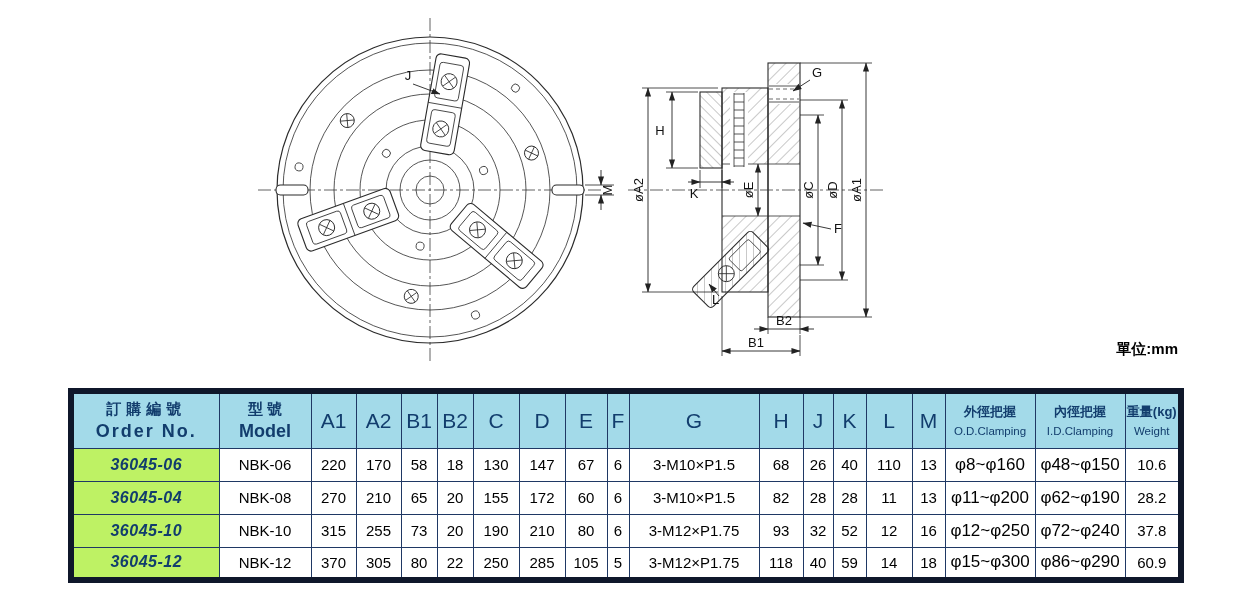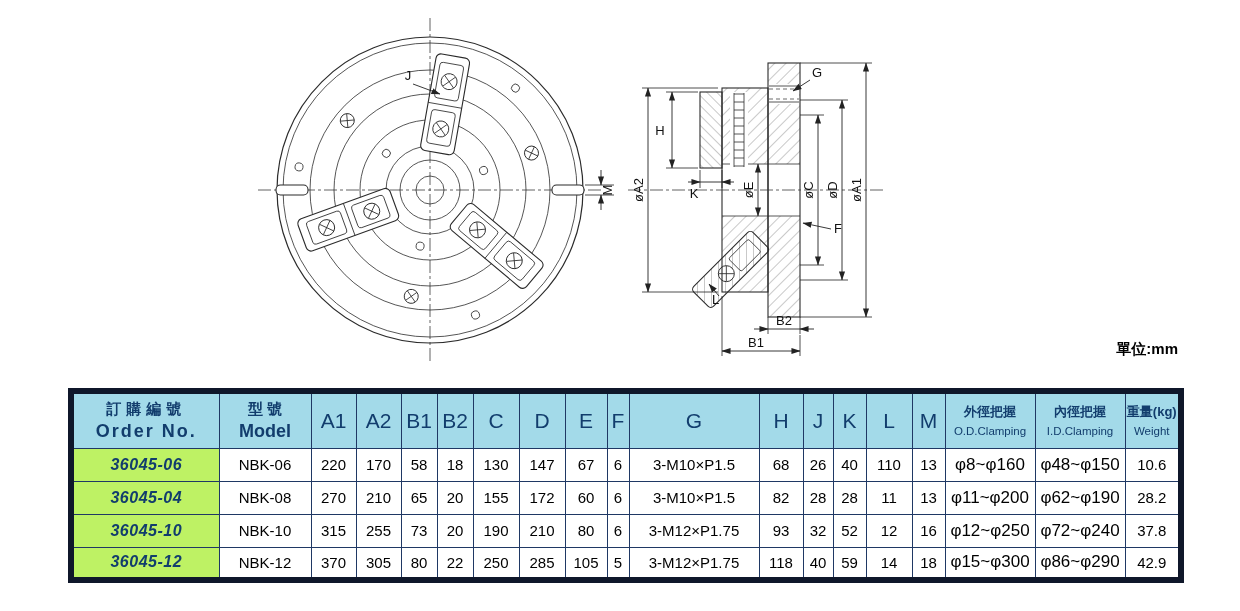--- a/index.html
+++ b/index.html
@@ -384,16 +384,16 @@
       <td>105</td>
       <td>5</td>
       <td>3-M12×P1.75</td>
       <td>118</td>
       <td>40</td>
       <td>59</td>
       <td>14</td>
       <td>18</td>
       <td class="clamp">φ15~φ300</td>
       <td class="clamp">φ86~φ290</td>
-      <td>42.9</td>
+      <td>60.9</td>
     </tr>
   </tbody>
 </table>
 
 </body></html>

